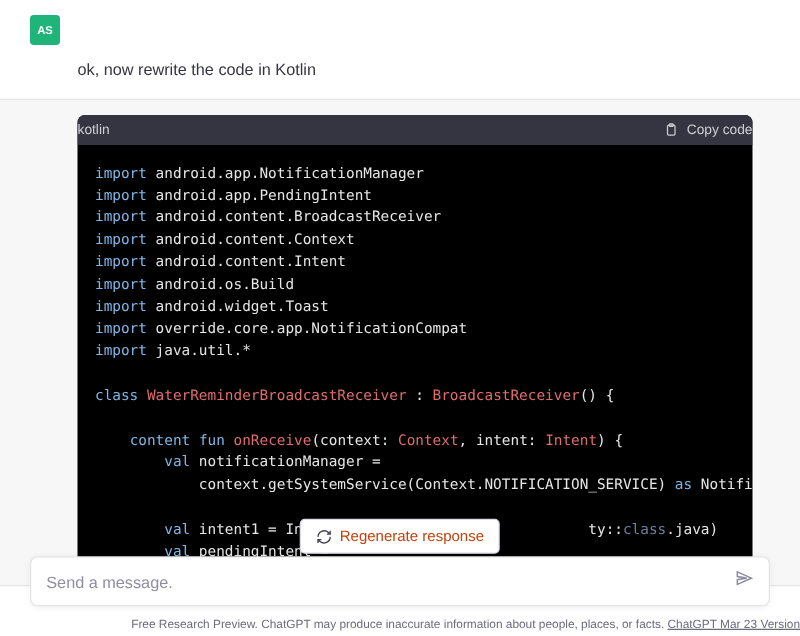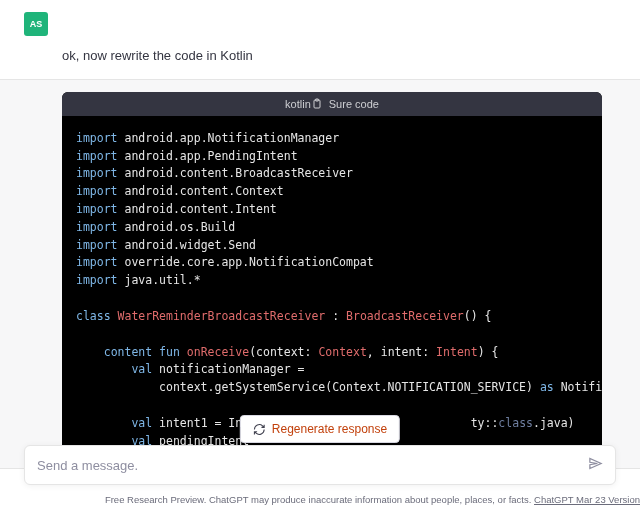--- a/index.html
+++ b/index.html
@@ -30,21 +30,21 @@
   .msg-actions svg { width:14px; height:14px; stroke:#6b6c7b; fill:none; stroke-width:1.8; }
   .code-block {
     margin: 12px 38px 0 62px;
     background: #000000;
     border-radius: 6px;
     overflow: hidden;
   }
   .code-header {
     background: #343541;
     padding: 6px 0;
-    display: flex; justify-content: center; align-items: center;
+    display: flex; justify-content: space-between; align-items: center;
     font-size: 11px; color: #cdced2;
   }
   .copy-btn { display:flex; align-items:center; gap:6px; cursor:pointer; }
   .copy-btn svg { width:12px; height:12px; stroke:#cdced2; fill:none; stroke-width:2; }
   pre {
     padding: 14px 14px 18px 14px;
     font-family: "SFMono-Regular", Menlo, Consolas, monospace;
     font-size: 11.5px;
     line-height: 1.55;
     color: #e6e6e6;
@@ -107,30 +107,30 @@
 <div class="msg-assistant">
 
   <div class="code-block">
     <div class="code-header">
       <span>kotlin</span>
       <span class="copy-btn">
         <svg viewBox="0 0 24 24">
             <rect x="6" y="4" width="12" height="16" rx="2"></rect>
             <rect x="9" y="2" width="6" height="4" rx="1"></rect>
           </svg>
-        <span>Sure code</span>
+        <span>Copy code</span>
       </span>
     </div>
     <pre id="code-pre"><span class="tok-kw">import</span><span class="tok-plain"> android.app.NotificationManager</span>
 <span class="tok-kw">import</span><span class="tok-plain"> android.app.PendingIntent</span>
 <span class="tok-kw">import</span><span class="tok-plain"> android.content.BroadcastReceiver</span>
 <span class="tok-kw">import</span><span class="tok-plain"> android.content.Context</span>
 <span class="tok-kw">import</span><span class="tok-plain"> android.content.Intent</span>
 <span class="tok-kw">import</span><span class="tok-plain"> android.os.Build</span>
-<span class="tok-kw">import</span><span class="tok-plain"> android.widget.Send</span>
+<span class="tok-kw">import</span><span class="tok-plain"> android.widget.Toast</span>
 <span class="tok-kw">import</span><span class="tok-plain"> override.core.app.NotificationCompat</span>
 <span class="tok-kw">import</span><span class="tok-plain"> java.util.*</span>
 <span class="tok-plain"></span>
 <span class="tok-kw">class </span><span class="tok-name">WaterReminderBroadcastReceiver</span><span class="tok-plain"> : </span><span class="tok-type">BroadcastReceiver</span><span class="tok-plain">() {</span>
 <span class="tok-plain"></span>
 <span class="tok-plain">    </span><span class="tok-ov">content</span><span class="tok-plain"> </span><span class="tok-fun">fun</span><span class="tok-plain"> </span><span class="tok-name">onReceive</span><span class="tok-plain">(context: </span><span class="tok-type">Context</span><span class="tok-plain">, intent: </span><span class="tok-type">Intent</span><span class="tok-plain">) {</span>
 <span class="tok-plain">        </span><span class="tok-val">val</span><span class="tok-plain"> notificationManager =</span>
 <span class="tok-plain">            context.getSystemService(Context.NOTIFICATION_SERVICE) </span><span class="tok-as">as</span><span class="tok-plain"> Notifi</span>
 <span class="tok-plain"></span>
 <span class="tok-plain">        </span><span class="tok-val">val</span><span class="tok-plain"> intent1 = Inten                              ty::</span><span class="tok-dim">class</span><span class="tok-plain">.java)</span>

